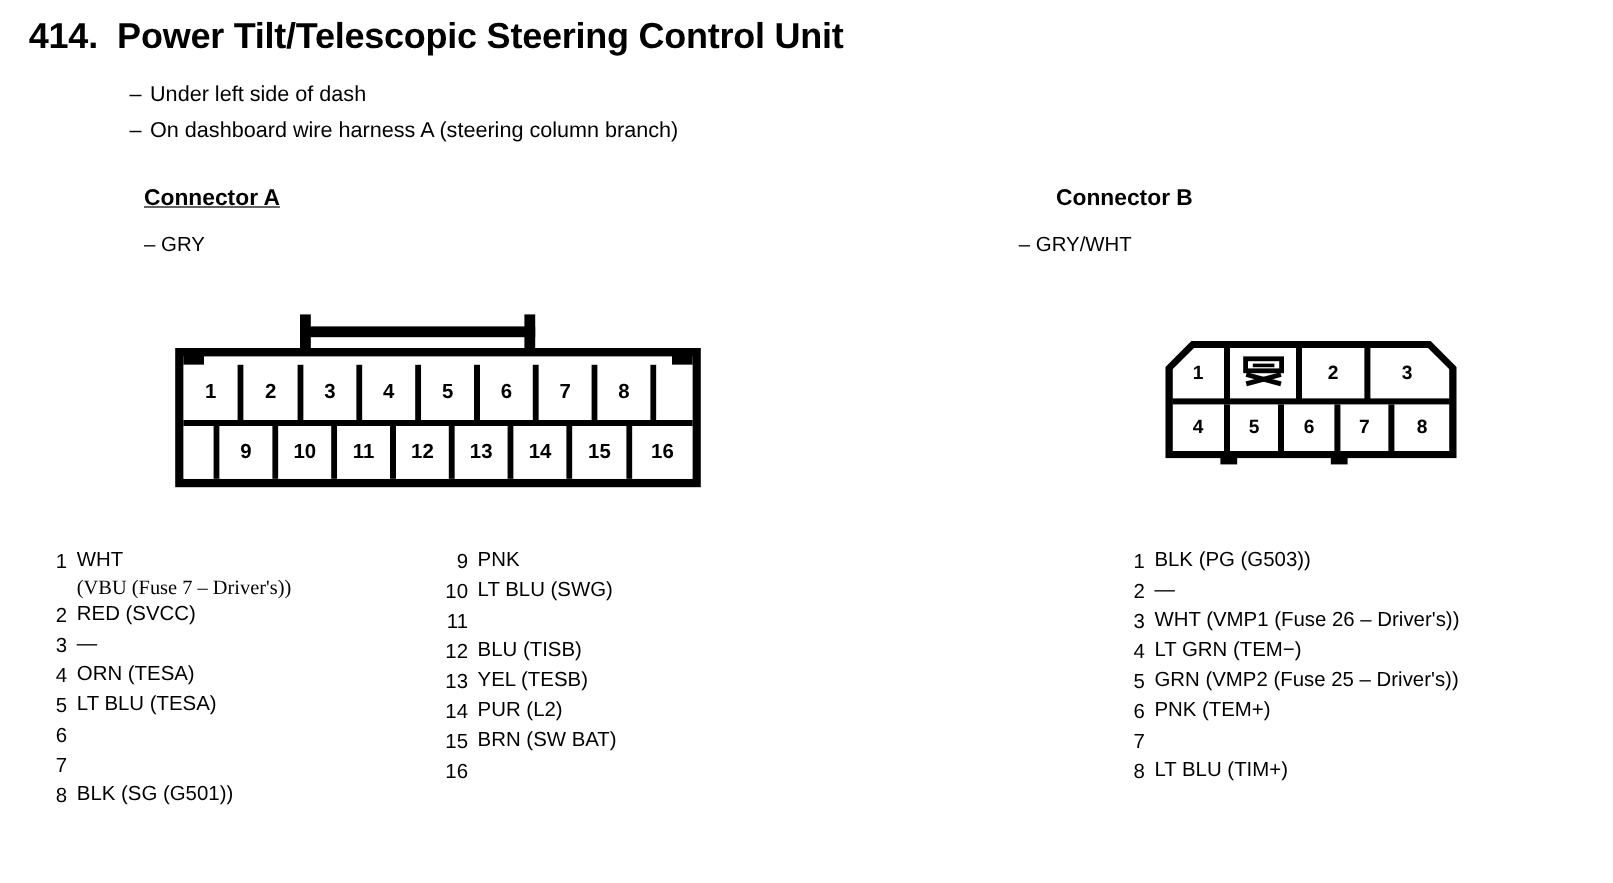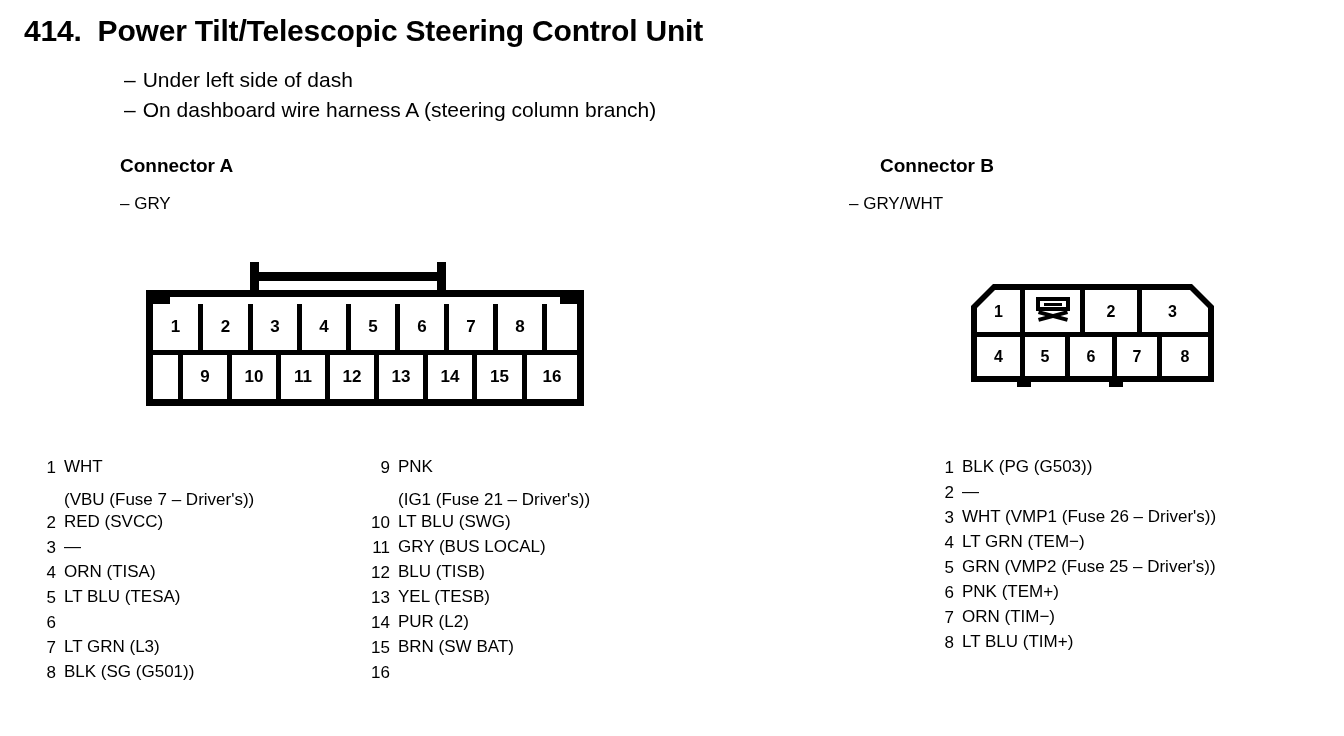--- a/index.html
+++ b/index.html
@@ -13,35 +13,35 @@
   }
 
   
   .title{
     position:absolute; left:24px; top:14px;
     font-size:30px; font-weight:bold; letter-spacing:-0.2px;
     white-space:nowrap;
   }
   .title .num{margin-right:16px;}
   .subnote{
-    position:absolute; left:124px;
-    font-size:21px; white-space:nowrap;
+    position:absolute; left:108px;
+    font-size:18px; white-space:nowrap;
   }
   .subnote.n1{top:68px;}
   .subnote.n2{top:98px;}
   .dash{margin-right:7px;}
 
   
   .conn-head{
     position:absolute; font-size:19px; font-weight:bold; white-space:nowrap;
   }
   .conn-color{
     position:absolute; font-size:17px; white-space:nowrap;
   }
-  .connA-head{left:120px; top:155px;}
+  .connA-head{left:120px; top:155px;text-decoration:underline;}
   .connA-color{left:120px; top:194px;}
   .connB-head{left:880px; top:155px;}
   .connB-color{left:849px; top:194px;text-align:right;}
 
   
   .connA{
     position:absolute; left:146px; top:262px;
     width:438px; height:144px;
   }
   .connA .latch-bar{
@@ -150,21 +150,21 @@
 
   .pinrow{display:flex; align-items:flex-start; margin-bottom:5px;}
   .pinnum{
     flex:0 0 auto; text-align:right; margin-right:8px;
     font-size:17px;
   }
   .listA1 .pinnum{width:16px;}
   .listA2 .pinnum{width:24px;}
   .listB  .pinnum{width:14px;}
   .pintext{flex:1 1 auto; line-height:1.0;}
-  .pintext .l2{display:block; margin-top:16px;}
+  .pintext .l2{display:block; margin-top:6px;font-family:Liberation Serif, serif;}
 </style>
 </head>
 <body>
 
 <div class="title">
   <span class="num">414.</span><span>Power Tilt/Telescopic Steering Control Unit</span>
 </div>
 
 <div class="subnote n1">
   <span class="dash">–</span><span>Under left side of dash</span>
@@ -253,51 +253,49 @@
   <div class="pinrow">
       <span class="pinnum">2</span>
       <span class="pintext">RED (SVCC)</span>
     </div>
   <div class="pinrow">
       <span class="pinnum">3</span>
       <span class="pintext">—</span>
     </div>
   <div class="pinrow">
       <span class="pinnum">4</span>
-      <span class="pintext">ORN (TISA)</span>
+      <span class="pintext">ORN (TESA)</span>
     </div>
   <div class="pinrow">
       <span class="pinnum">5</span>
       <span class="pintext">LT BLU (TESA)</span>
     </div>
   <div class="pinrow">
       <span class="pinnum">6</span>
     </div>
   <div class="pinrow">
       <span class="pinnum">7</span>
-      <span class="pintext">LT GRN (L3)</span>
     </div>
   <div class="pinrow">
       <span class="pinnum">8</span>
       <span class="pintext">BLK (SG (G501))</span>
     </div>
 </div>
 
 <div class="pinlist listA2">
   <div class="pinrow">
       <span class="pinnum">9</span>
-      <span class="pintext"><span>PNK</span><span class="l2">(IG1 (Fuse 21 – Driver's))</span></span>
+      <span class="pintext"><span>PNK</span></span>
     </div>
   <div class="pinrow">
       <span class="pinnum">10</span>
       <span class="pintext">LT BLU (SWG)</span>
     </div>
   <div class="pinrow">
       <span class="pinnum">11</span>
-      <span class="pintext">GRY (BUS LOCAL)</span>
     </div>
   <div class="pinrow">
       <span class="pinnum">12</span>
       <span class="pintext">BLU (TISB)</span>
     </div>
   <div class="pinrow">
       <span class="pinnum">13</span>
       <span class="pintext">YEL (TESB)</span>
     </div>
   <div class="pinrow">
@@ -333,19 +331,18 @@
   <div class="pinrow">
       <span class="pinnum">5</span>
       <span class="pintext">GRN (VMP2 (Fuse 25 – Driver's))</span>
     </div>
   <div class="pinrow">
       <span class="pinnum">6</span>
       <span class="pintext">PNK (TEM+)</span>
     </div>
   <div class="pinrow">
       <span class="pinnum">7</span>
-      <span class="pintext">ORN (TIM−)</span>
     </div>
   <div class="pinrow">
       <span class="pinnum">8</span>
       <span class="pintext">LT BLU (TIM+)</span>
     </div>
 </div>
 
 </body></html>

